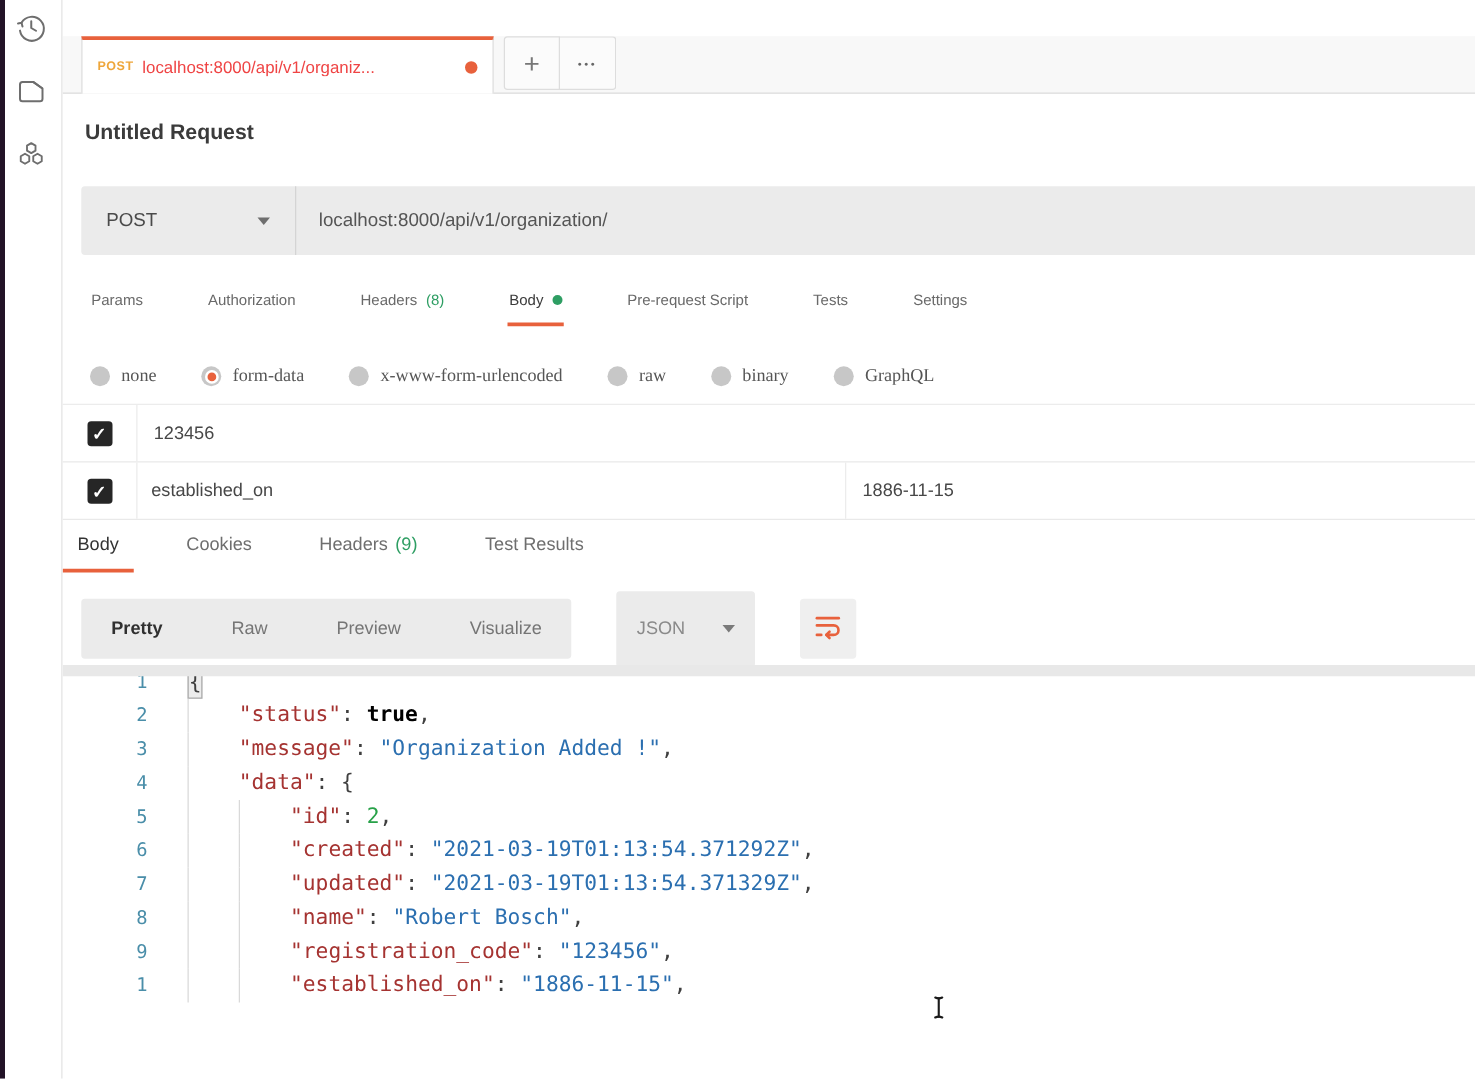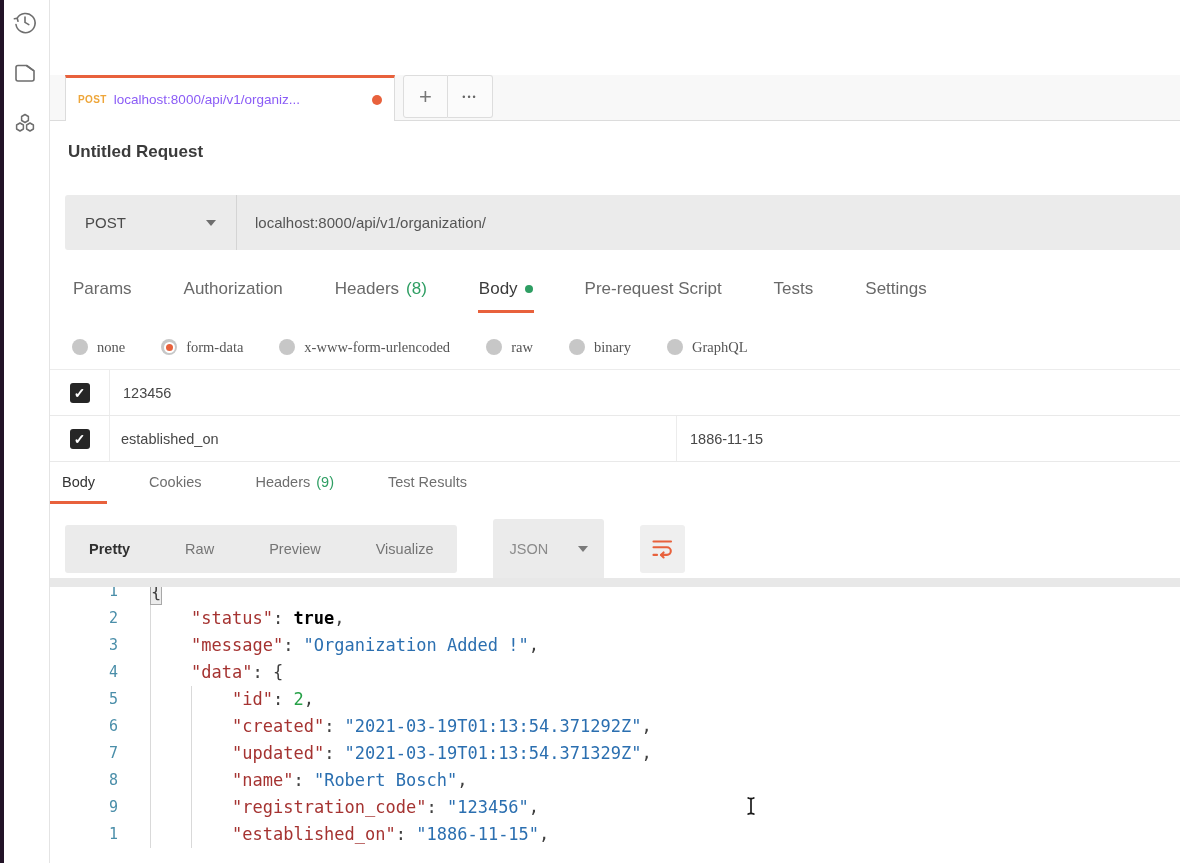--- a/index.html
+++ b/index.html
@@ -7,50 +7,50 @@
   body { font-family:"Liberation Sans", sans-serif; background:#fff; color:#3d3d3d; position:relative; }
 
   
   .sidebar { position:absolute; left:0; top:0; bottom:0; width:50px; background:#fff;
              border-right:1px solid #e4e4e4; z-index:5; }
   .sidebar::before { content:""; position:absolute; left:0; top:0; bottom:0; width:4px; background:#221327; }
   .side-icons { display:flex; flex-direction:column; align-items:center; padding-top:9px; gap:21px; }
   .side-btn { width:30px; height:30px; display:flex; align-items:center; justify-content:center; }
 
   
-  .main { position:absolute; left:50px; top:0; right:0; bottom:0; display:flex; flex-direction:column;margin-top:46px; }
+  .main { position:absolute; left:50px; top:0; right:0; bottom:0; display:flex; flex-direction:column; }
 
   
   .tabstrip { margin-top:29px; height:46px; background:#f8f8f8; border-bottom:1px solid #dcdcdc;
               display:flex; align-items:stretch; position:relative; }
   .open-tab { margin-left:15px; width:330px; background:#fff; border:1px solid #dcdcdc; border-bottom:none;
               border-top:3px solid #e8613c; display:flex; align-items:center; padding:0 12px;
               position:relative; z-index:2; margin-bottom:-1px; }
   .open-tab .meth { color:#eea63a; font-size:10px; font-weight:bold; letter-spacing:.4px; margin-right:7px; }
-  .open-tab .ttl { font-size:13.5px; color:#8b5cf6; white-space:nowrap; overflow:hidden; }
+  .open-tab .ttl { font-size:13.5px; color:#ef4444; white-space:nowrap; overflow:hidden; }
   .open-tab .odot { width:10px; height:10px; border-radius:50%; background:#e8613c; margin-left:auto; flex:none; }
   .strip-btn { width:45px; border:1px solid #ddd; background:#fbfbfb; display:flex; align-items:center;
                justify-content:center; color:#888; margin-bottom:2px; }
   .strip-btn.plus { margin-left:8px; border-radius:3px 0 0 3px; font-size:22px; font-weight:300; color:#777; }
   .strip-btn.more { border-left:none; border-radius:0 3px 3px 0; font-size:9px; letter-spacing:2px; color:#666; }
 
   .req-title { margin:21px 0 0 18px; font-size:17px; font-weight:600; color:#3b3b3b; }
 
   
   .url-row { margin:33px 0 0 15px; height:55px; display:flex; background:#ebebeb; border-radius:3px 0 0 3px; }
   .method-box { width:172px; flex:none; display:flex; align-items:center; border-right:1px solid #d4d4d4;
                 padding:0 20px; cursor:default; }
   .method-box .mlabel { font-size:15px; color:#4a4a4a; }
   .caret { width:0; height:0; border-left:5px solid transparent; border-right:5px solid transparent;
            border-top:6px solid #6e6e6e; margin-left:auto; }
   .url-box { flex:1; display:flex; align-items:center; padding-left:18px; font-size:15px; color:#555; }
 
   
   .req-tabs { margin-top:25px; height:41px; display:flex; align-items:flex-start; padding-left:22px; gap:50px; }
-  .req-tab { position:relative; font-size:17px; color:#696969; padding:4px 1px 14px; display:flex;
+  .req-tab { position:relative; font-size:12px; color:#696969; padding:4px 1px 14px; display:flex;
              align-items:center; gap:7px; cursor:default; white-space:nowrap; }
   .req-tab.active { color:#3b3b3b; }
   .req-tab.active::after { content:""; position:absolute; left:0; right:0; bottom:0; height:3px; background:#e8613c; }
   .req-tab .count { color:#2e9e63; }
   .gdot { width:8px; height:8px; border-radius:50%; background:#2e9e63; flex:none; }
 
   
   .radio-row { margin-top:14px; height:34px; display:flex; align-items:center; padding-left:22px; gap:36px;font-family:Liberation Serif, serif; }
   .radio-item { display:flex; align-items:center; gap:9px; font-size:14.5px; color:#555; }
   .radio { width:16px; height:16px; border-radius:50%; background:#c7c7c7; flex:none; position:relative; }

